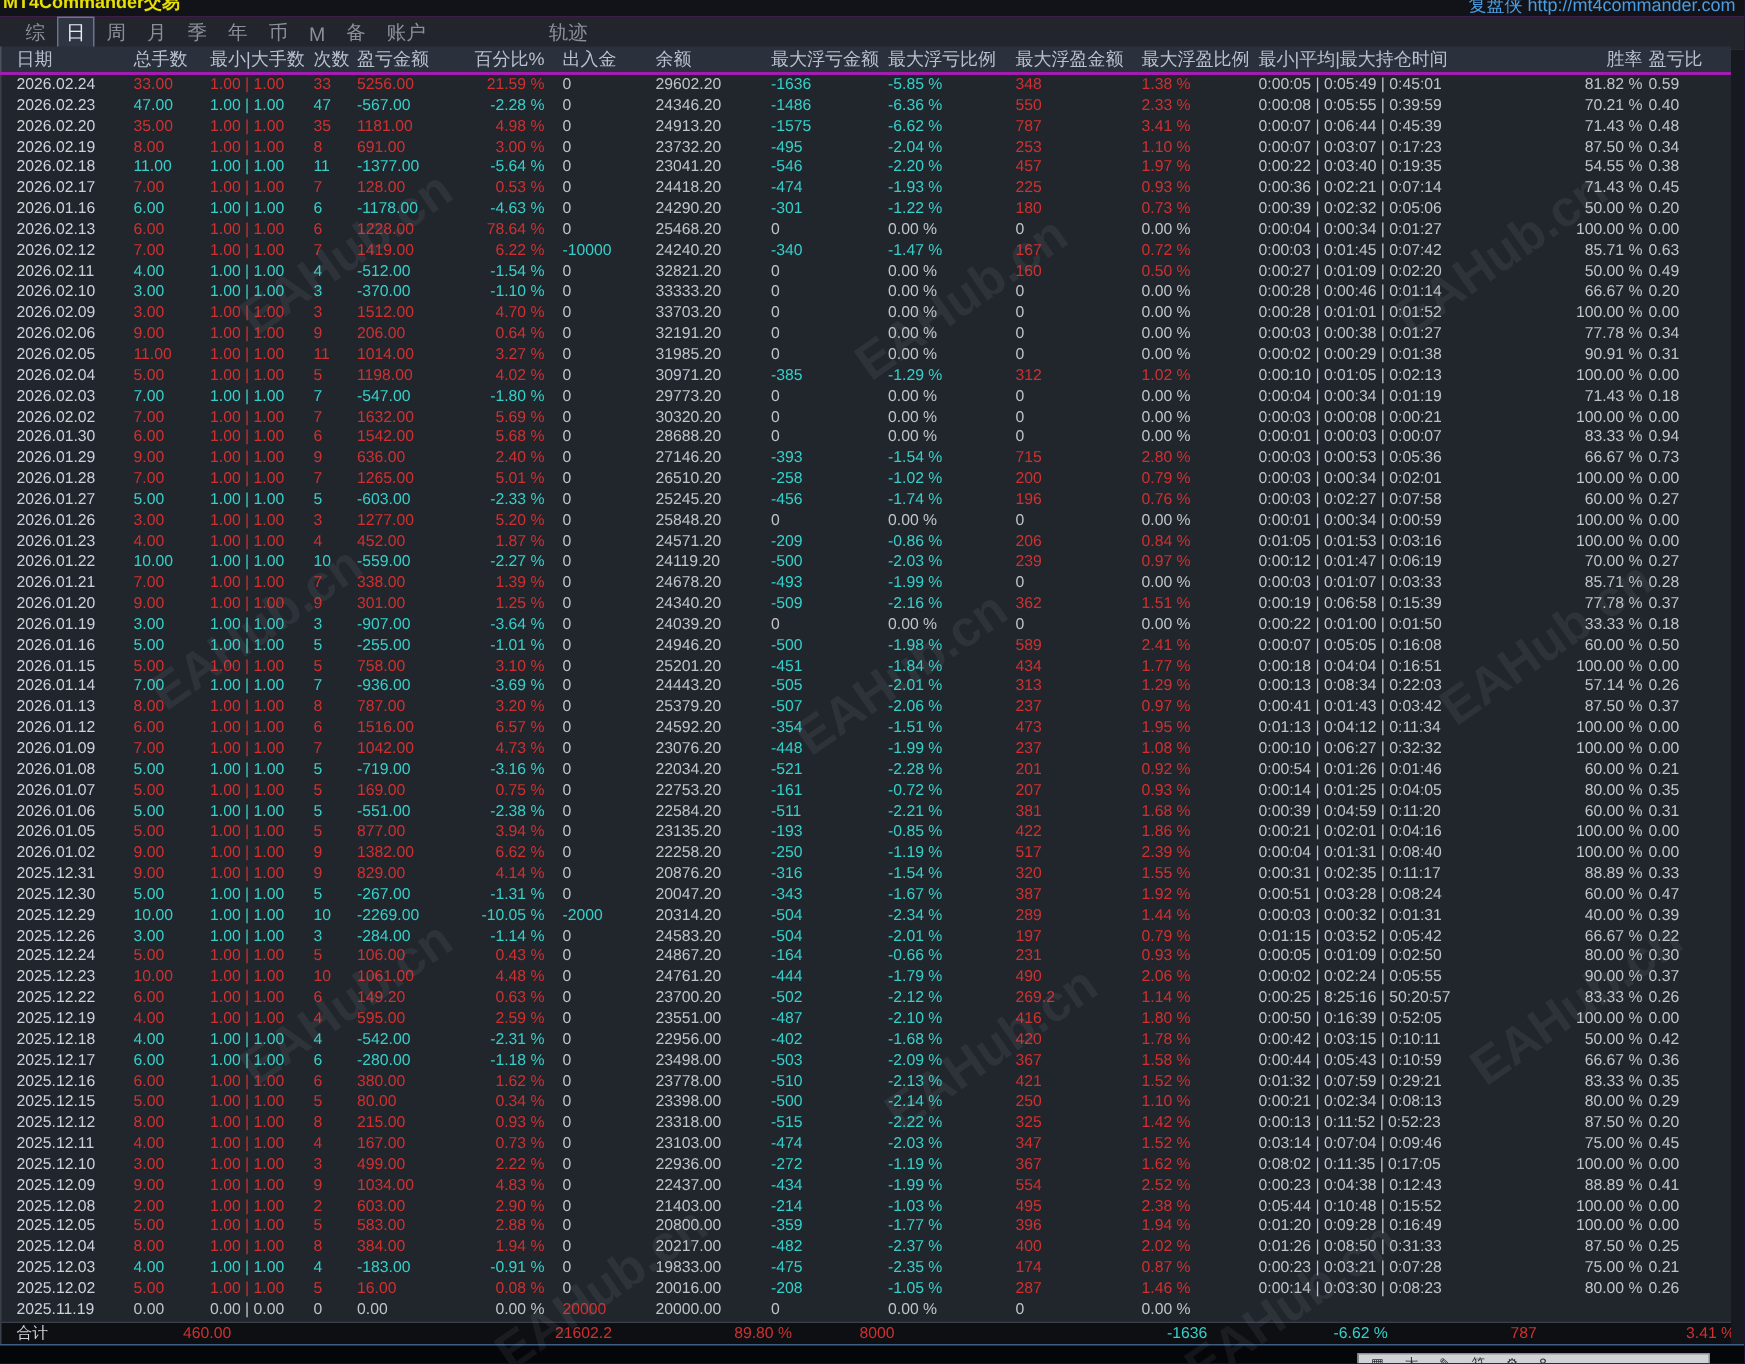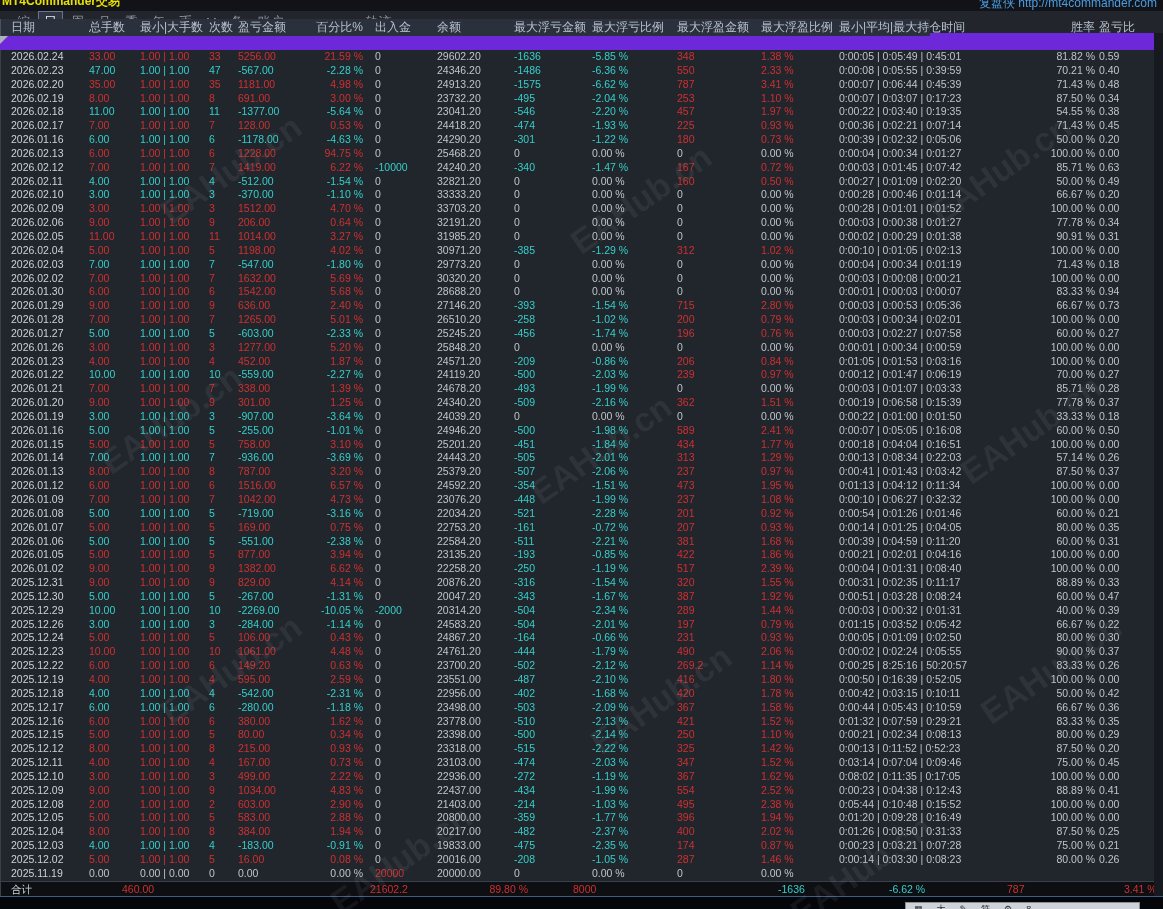--- a/index.html
+++ b/index.html
@@ -1,31 +1,31 @@
 <!DOCTYPE html>
 <html><head>
 <meta charset="utf-8">
 <style>
   html,body{margin:0;padding:0;background:#000;}
   *{box-sizing:border-box;}
   #app{position:relative;width:1163px;height:909px;overflow:hidden;
-       background:#6d28d9;font-family:"Liberation Sans","DejaVu Sans",sans-serif;
+       background:#a21caf;font-family:"Liberation Sans","DejaVu Sans",sans-serif;
        -webkit-font-smoothing:antialiased;}
   
   .titlebar{position:absolute;left:0;top:0;width:100%;height:11px;background:#121318;overflow:hidden;}
   .app-title{position:absolute;left:2px;top:-7px;font-size:12px;font-weight:bold;color:#e8e000;white-space:nowrap;}
   .site-link{position:absolute;right:6px;top:-5px;font-size:12px;color:#4a9de0;white-space:nowrap;text-decoration:none;}
   
   .menubar{position:absolute;left:0;top:11px;width:100%;height:22px;background:#22252c;
            display:flex;align-items:center;padding-left:12px;}
   .menu-item{color:#8a8f99;font-size:13px;padding:1px 5px;margin-right:4px;cursor:default;white-space:nowrap;}
   .menu-item.sel{background:#2f3542;outline:1px solid #6a7390;color:#e7eaef;}
   .menu-item.gap{margin-left:68px;}
   
-  .gridhead{position:absolute;left:0;top:19px;width:930px;height:17px;background:#2a303c;
+  .gridhead{position:absolute;left:0;top:31px;width:1154px;height:17px;background:#2a303c;
             border-left:1px solid #4a505c;}
   .gridbody{position:absolute;left:0;top:50px;width:1154px;height:849px;background:#21262d;
             border-left:1px solid #3a404a;overflow:hidden;}
   .totalrow{position:absolute;left:0;top:881px;width:1154px;height:15px;background:#0e0f13;
             border-top:1px solid #3a414d;border-left:1px solid #3a404a;}
   .r{display:grid;position:relative;padding-left:10px;
      grid-template-columns:78px 50px 66px 30px 76px 62px 58px 78px 80px 84px 82px 80px 204px 56px 60px;
      height:13.85px;line-height:13.85px;font-size:10.5px;white-space:nowrap;}
   .gridhead .r{height:17px;line-height:17px;font-size:12px;color:#b8c2ce;}
   .totalrow .r{height:14px;line-height:14px;gap:33px;}
@@ -222,21 +222,21 @@
         <span class="c k12 neu">0:00:39 | 0:02:32 | 0:05:06</span>
         <span class="c k13 neu">50.00 %</span>
         <span class="c k14 neu">0.20</span>
       </div>
       <div class="r">
         <span class="c k0 date">2026.02.13</span>
         <span class="c k1 pos">6.00</span>
         <span class="c k2 pos">1.00 | 1.00</span>
         <span class="c k3 pos">6</span>
         <span class="c k4 pos">1228.00</span>
-        <span class="c k5 pos">94.75 %</span>
+        <span class="c k5 pos">78.64 %</span>
         <span class="c k6 neu">0</span>
         <span class="c k7 neu">25468.20</span>
         <span class="c k8 neu">0</span>
         <span class="c k9 neu">0.00 %</span>
         <span class="c k10 neu">0</span>
         <span class="c k11 neu">0.00 %</span>
         <span class="c k12 neu">0:00:04 | 0:00:34 | 0:01:27</span>
         <span class="c k13 neu">100.00 %</span>
         <span class="c k14 neu">0.00</span>
       </div>

